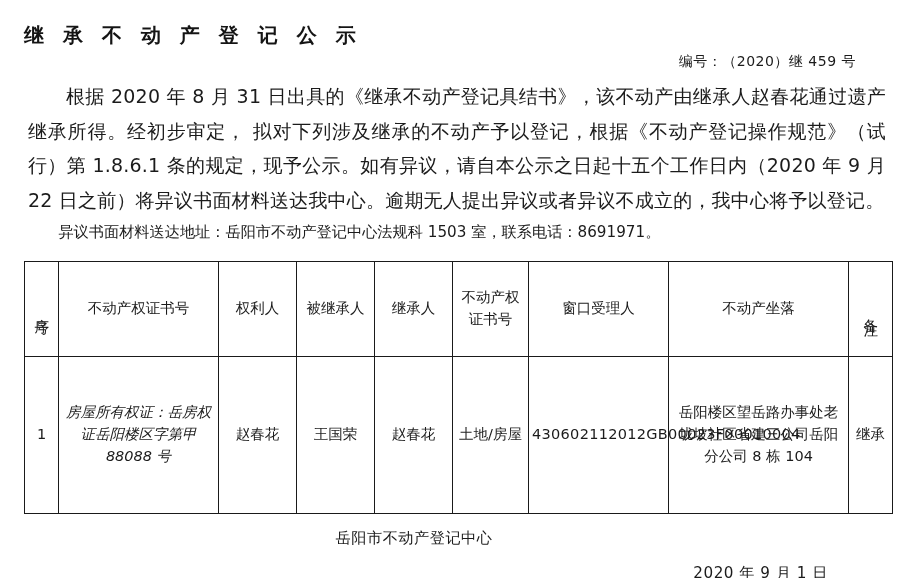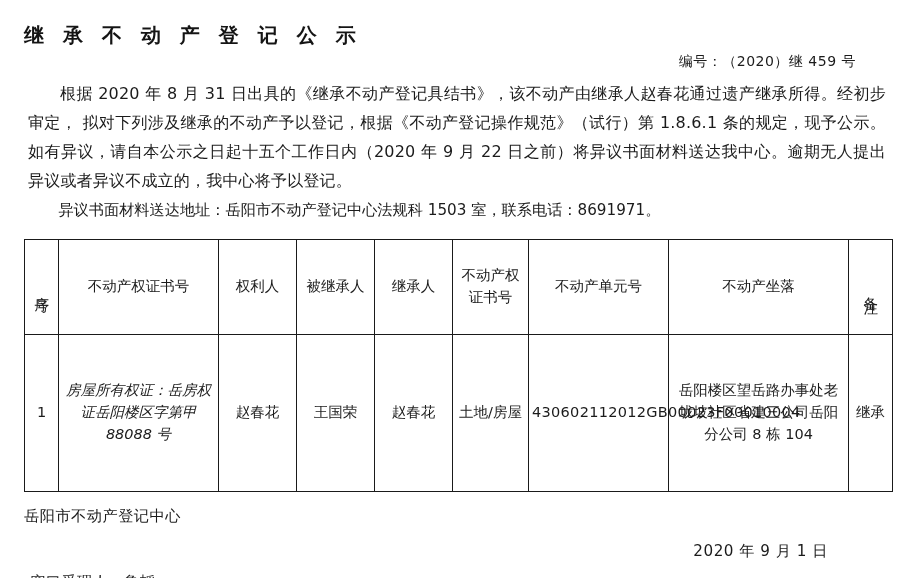--- a/index.html
+++ b/index.html
@@ -30,21 +30,21 @@
     margin: 8px 0 4px 0;
     color: #141414;
   }
   .doc-number {
     text-align: right;
     font-size: 14px;
     margin: 4px 34px 8px 0;
     letter-spacing: 0.5px;
   }
   .para {
-    font-size: 16px;
+    font-size: 19px;
     line-height: 1.82;
     text-align: justify;
     text-justify: inter-ideograph;
     margin: 0 4px 0 4px;
     letter-spacing: 0.2px;
   }
   .para.indent {
     text-indent: 2em;
   }
   .para-addr {
@@ -98,21 +98,21 @@
     line-height: 1.9;
     font-style: italic;
   }
   .cell-unit { line-height: 1.9; letter-spacing: 0.3px; }
   .cell-loc { line-height: 1.9; }
   .footer {
     margin-top: 14px;
     font-size: 15.2px;
   }
   .footer .org {
-    text-align: left;
+    text-align: center;
     margin-right: 86px;
     letter-spacing: 0.5px;
   }
   .footer .date {
     text-align: right;
     margin-right: 62px;
     margin-top: 14px;
     letter-spacing: 0.5px;
   }
   .footer .clerk {
@@ -147,21 +147,21 @@
       <col class="col-note">
     </colgroup>
     <thead>
       <tr>
         <th><span class="vtext">序号</span></th>
         <th>不动产权证书号</th>
         <th>权利人</th>
         <th>被继承人</th>
         <th>继承人</th>
         <th>不动产权证书号</th>
-        <th>不动产单元号</th>
+        <th>窗口受理人</th>
         <th>不动产坐落</th>
         <th><span class="vtext">备注</span></th>
       </tr>
     </thead>
     <tbody>
       <tr>
         <td>1</td>
         <td class="cell-cert">房屋所有权证：岳房权证岳阳楼区字第甲 88088 号</td>
         <td>赵春花</td>
         <td>王国荣</td>

